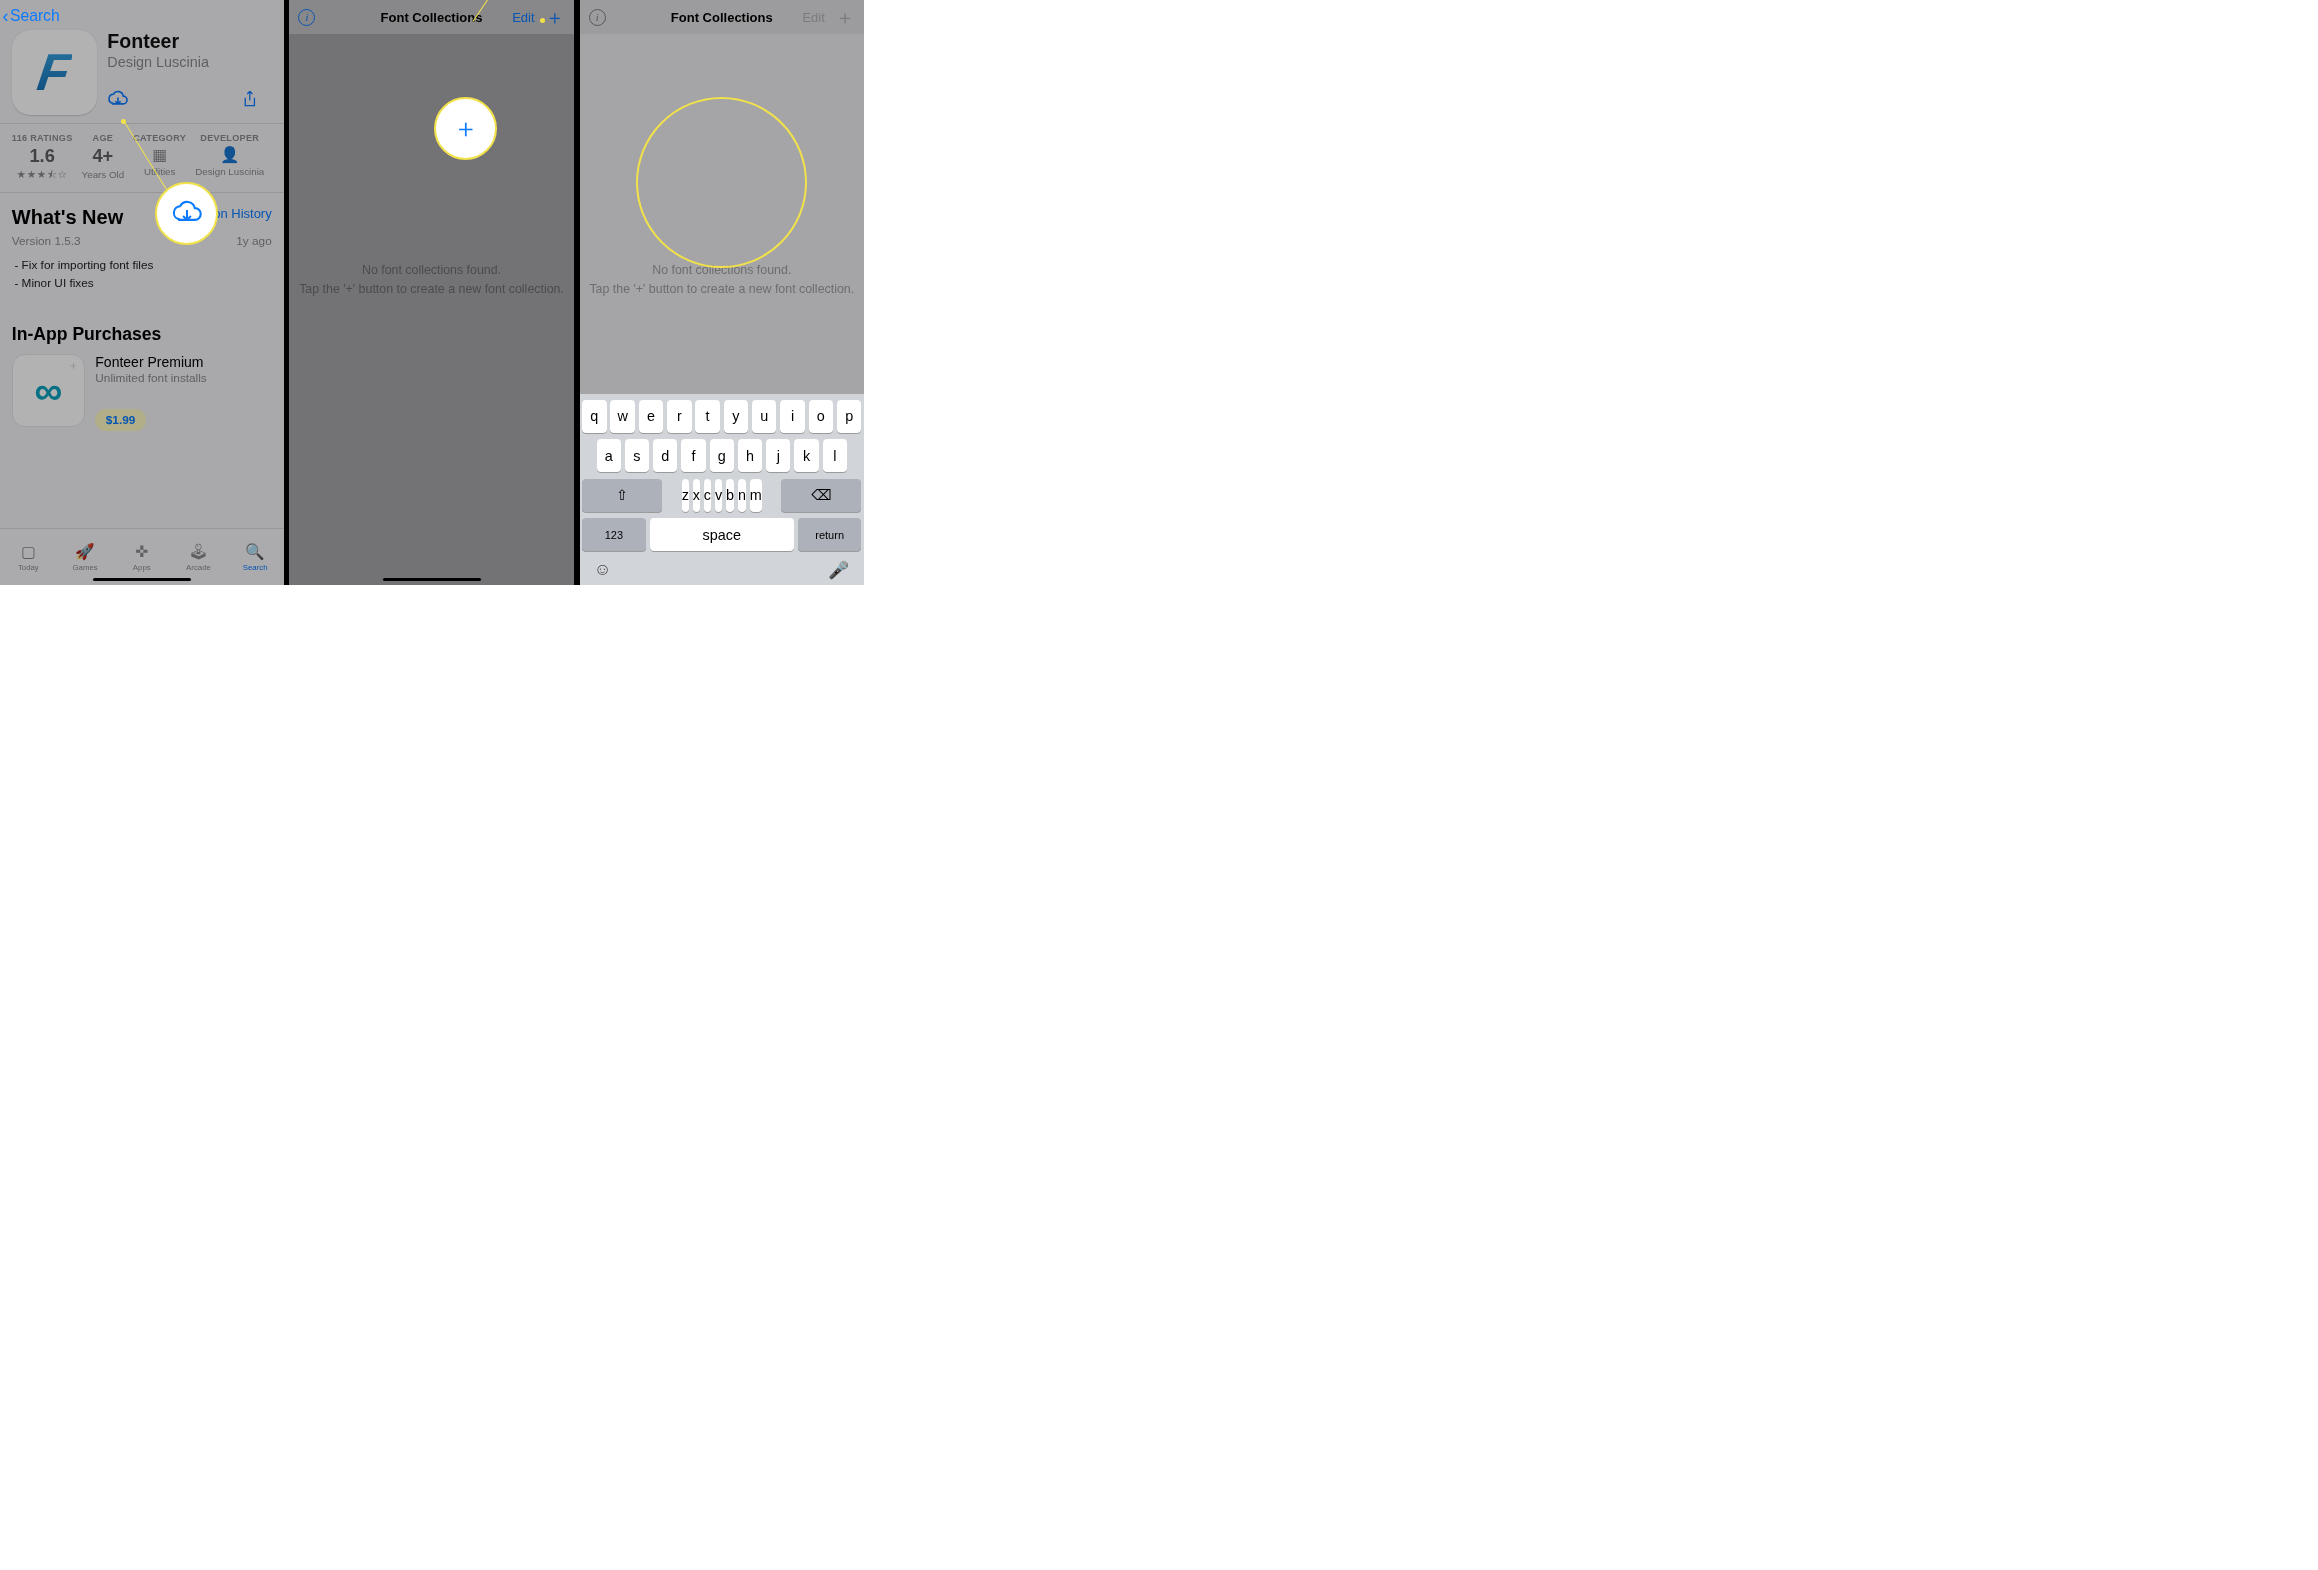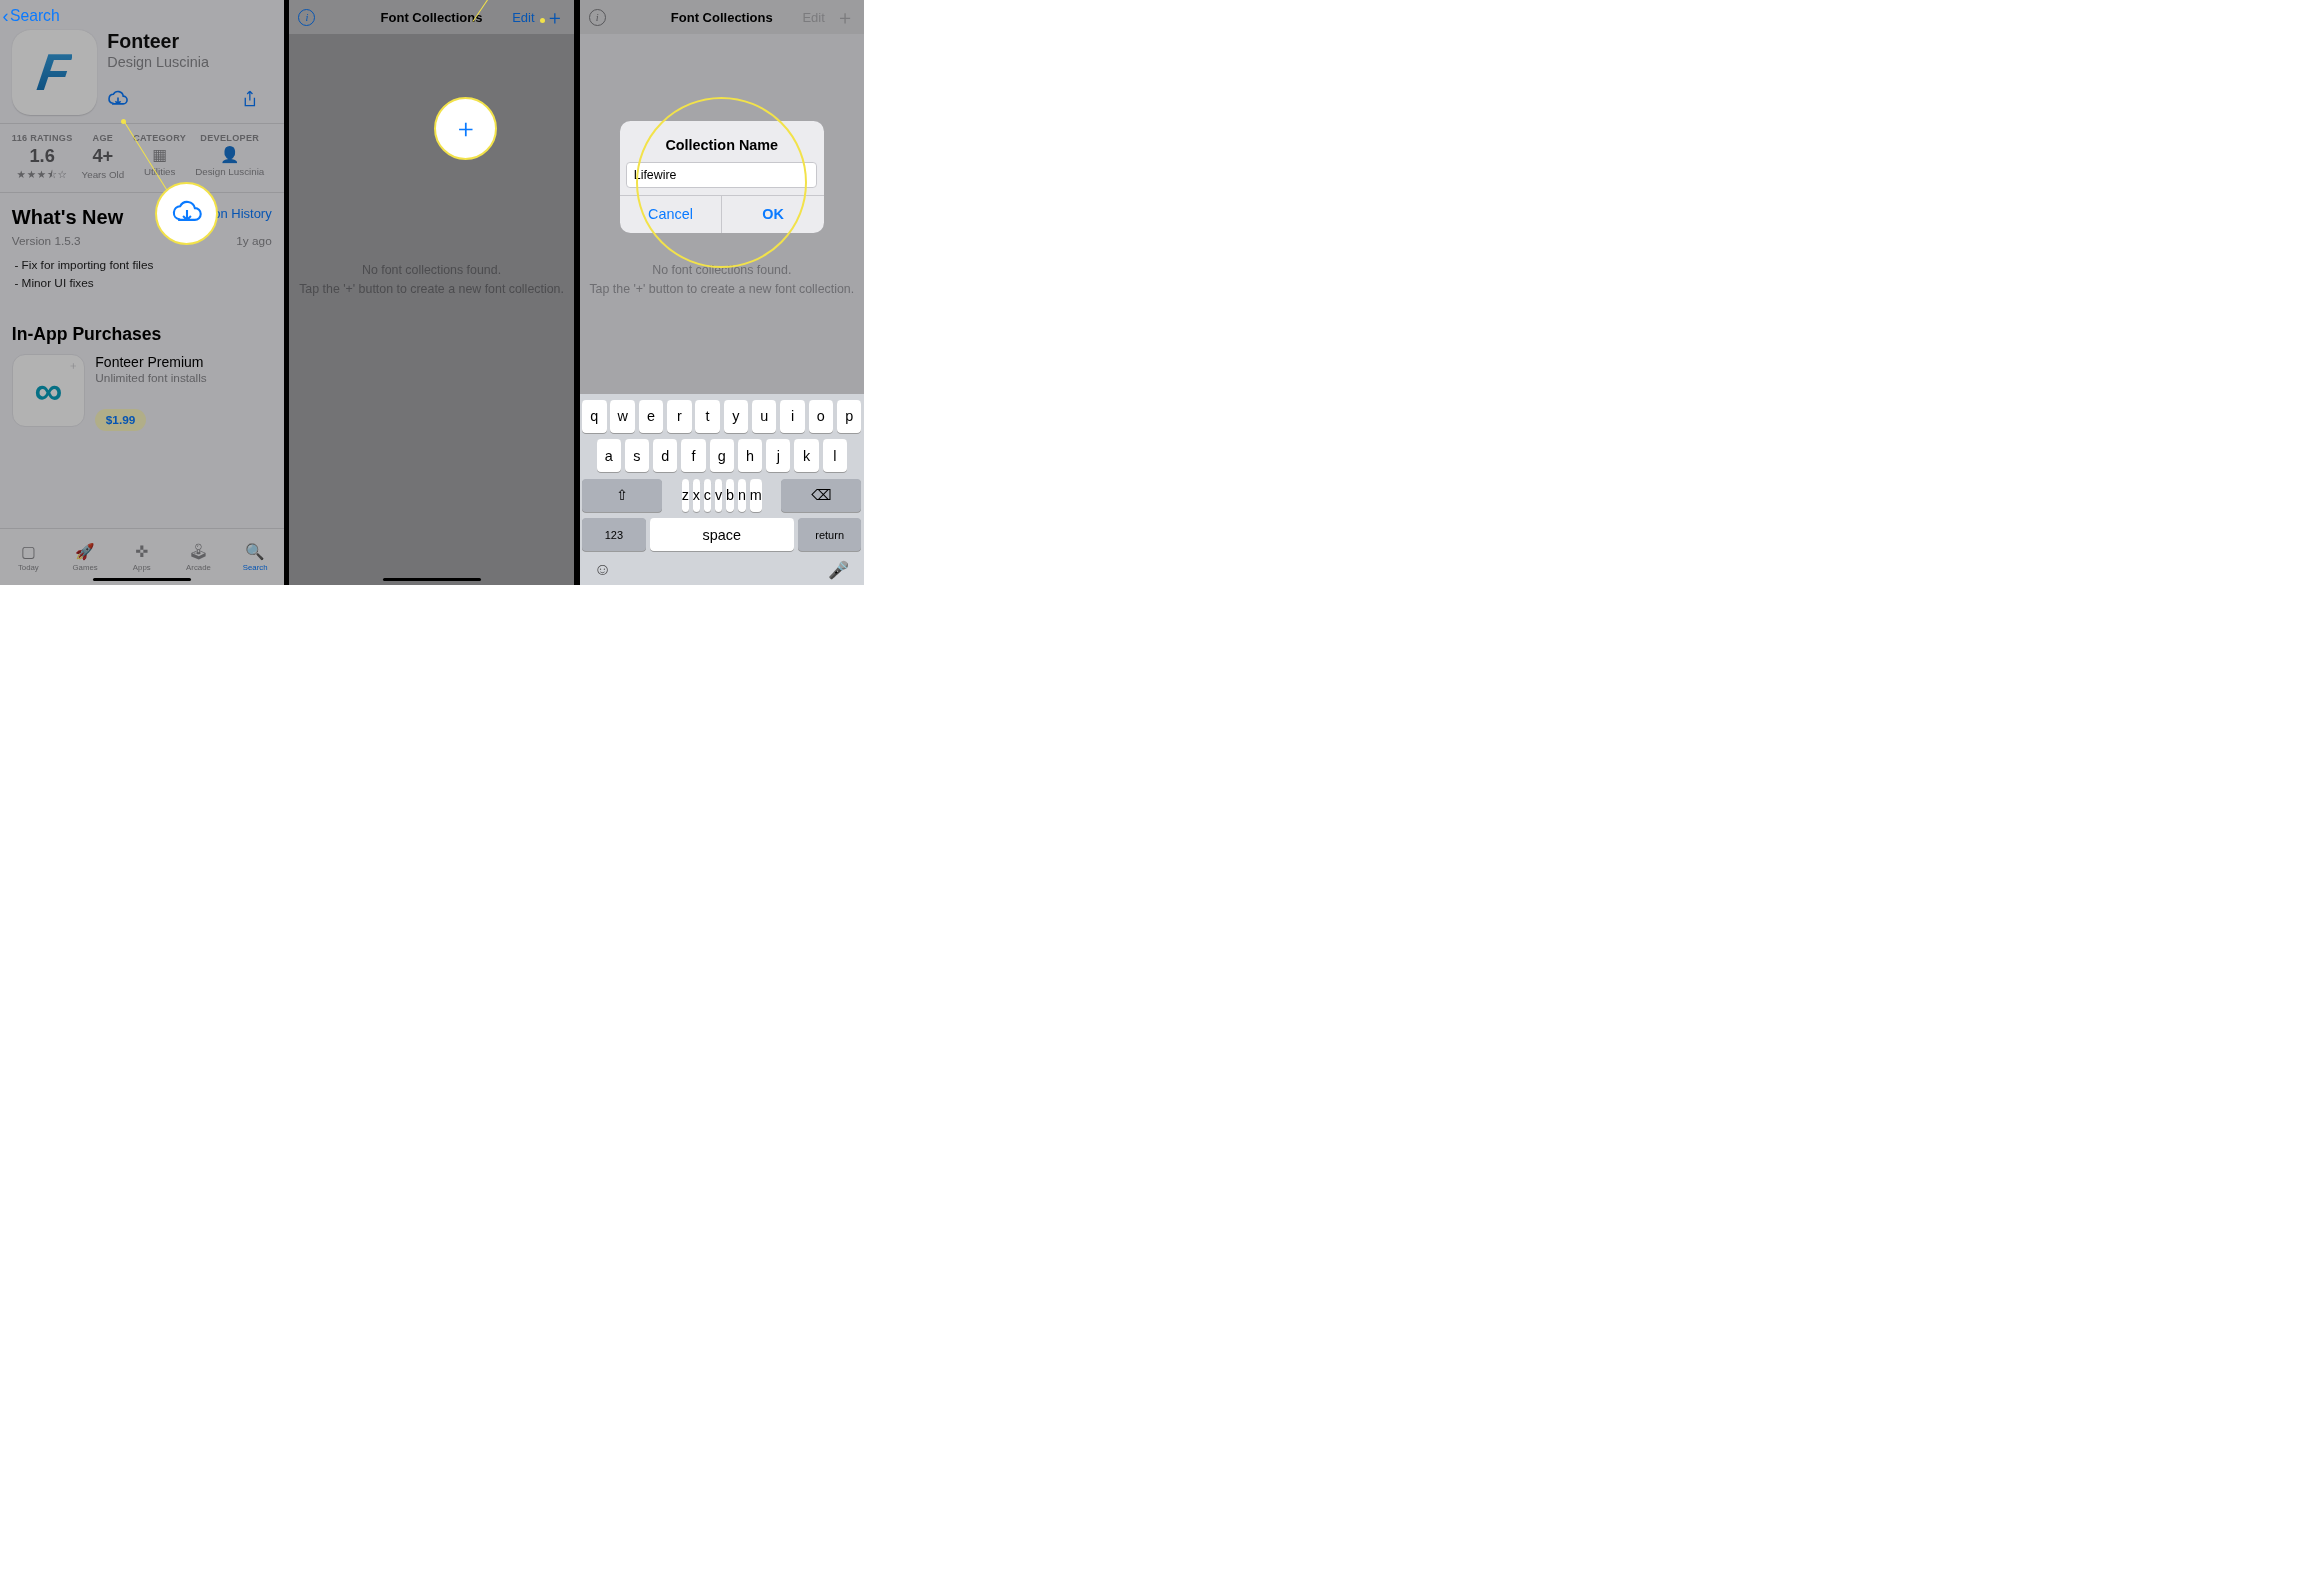--- a/index.html
+++ b/index.html
@@ -246,28 +246,20 @@
       <div class="navright">
         <span class="edit disabled">Edit</span>
         <span class="plusico disabled">＋</span>
       </div>
     </div>
     <div class="empty">
       <div>No font collections found.</div>
       <div>Tap the '+' button to create a new font collection.</div>
     </div>
 
-    <div class="alert">
-      <div class="atitle">Collection Name</div>
-      <div class="ainput"><input value="Lifewire" style=""></div>
-      <div class="abtns">
-        <div class="abtn">Cancel</div>
-        <div class="abtn bold">OK</div>
-      </div>
-    </div>
 
     <div class="magn" style="top:97px; left:56px; width:171px; height:171px;"></div>
 
     <div class="kbd">
       <div class="krow">
           <div class="key">q</div>
           <div class="key">w</div>
           <div class="key">e</div>
           <div class="key">r</div>
           <div class="key">t</div>

